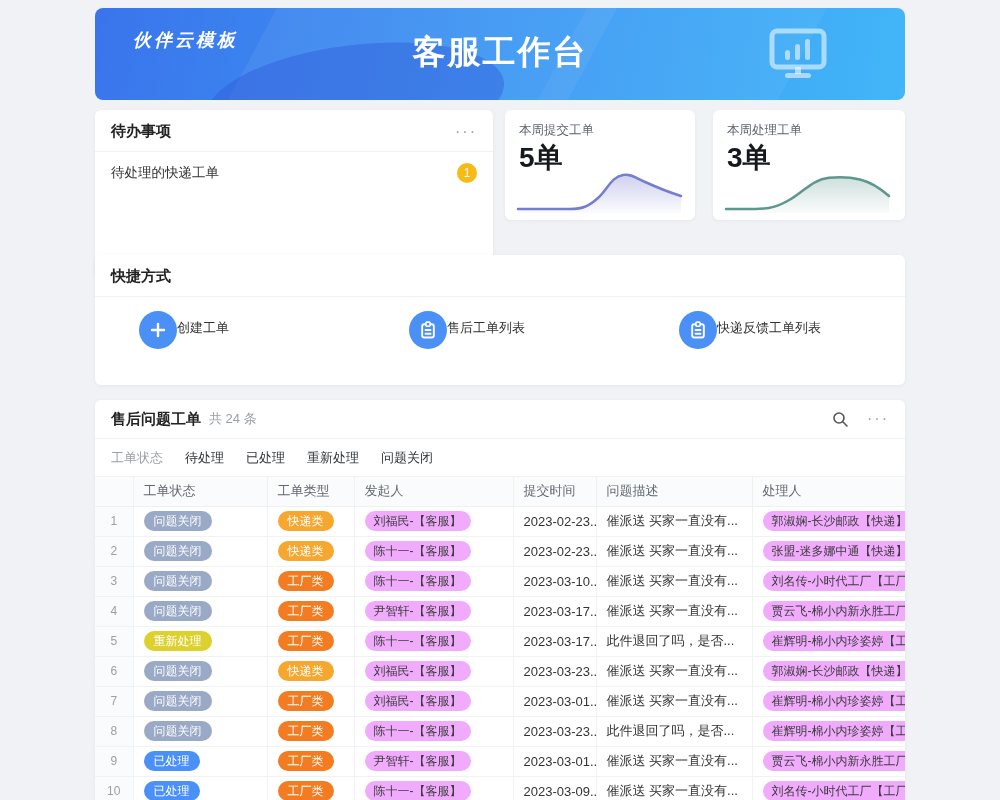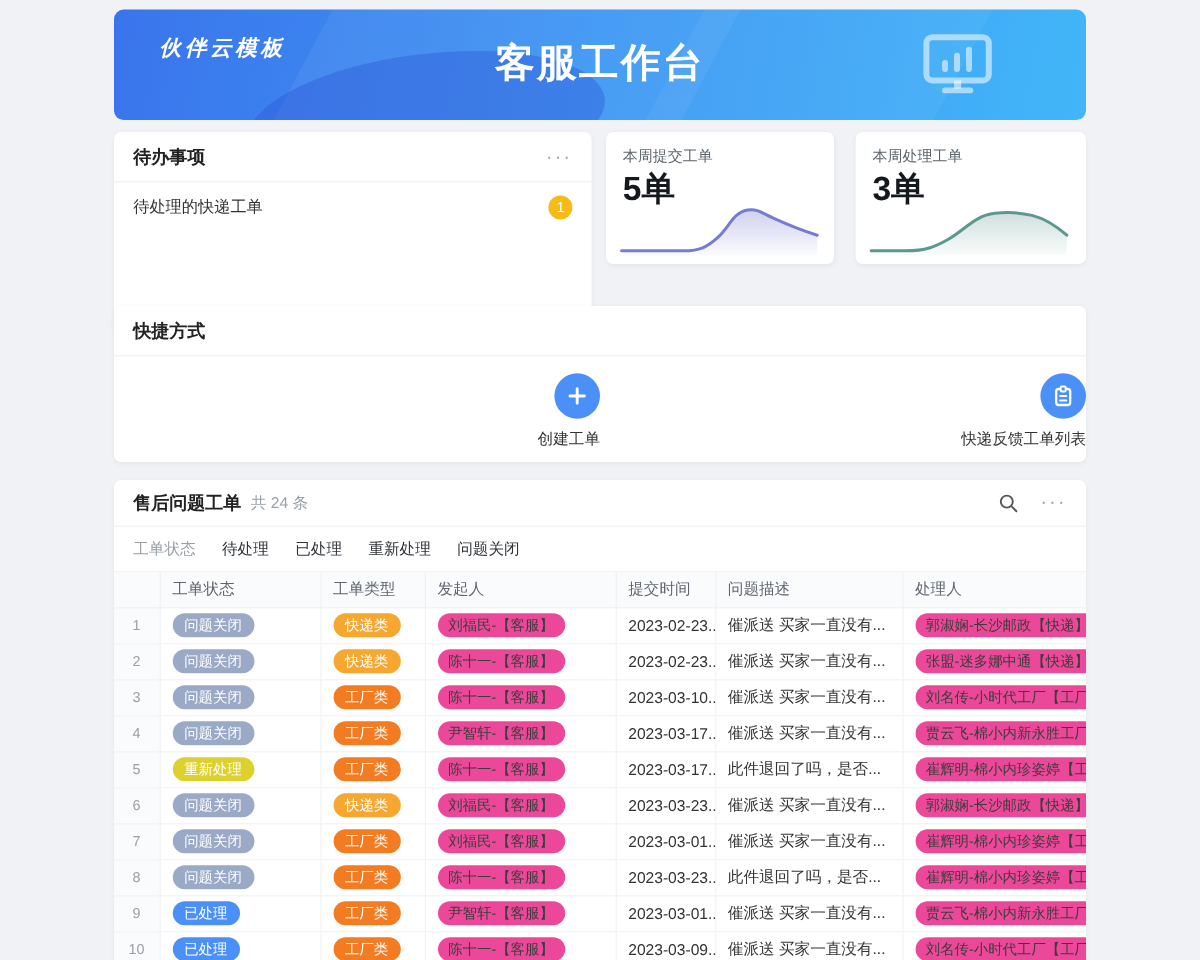--- a/index.html
+++ b/index.html
@@ -46,22 +46,22 @@
   .stat2 { left:618px; width:192px; }
   .stat-label { font-size:12.5px; color:#5c646b; }
   .stat-value { font-size:28px; font-weight:bold; color:#15181c; margin-top:0; }
   .spark { position:absolute; left:10px; right:10px; bottom:6px; height:48px; }
 
   
   .shortcuts { left:0; top:247px; width:810px; height:130px; }
   .sc-head { padding:12px 16px 10px; font-size:15px; font-weight:bold; color:#222;
     border-bottom:1px solid #f0f1f3; }
   .sc-body { display:flex; }
-  .sc-item { flex:1; display:flex; flex-direction:column; align-items:flex-end; padding-top:14px;
-    cursor:pointer; }
+  .sc-item { flex:1; display:flex; flex-direction:row; align-items:flex-start; padding-top:14px;
+    cursor:pointer;margin-left:44px; }
   .sc-circle { width:38px; height:38px; border-radius:50%; background:#4a90f7; color:#fff;
     display:flex; align-items:center; justify-content:center; }
   .sc-label { margin-top:8px; font-size:13px; color:#333; }
 
   
   .tablecard { left:0; top:392px; width:810px; height:420px; overflow:hidden; }
   .tc-head { display:flex; align-items:center; height:39px; padding:0 16px;
     border-bottom:1px solid #f0f1f3; }
   .tc-title { font-size:15px; font-weight:bold; color:#222; }
   .tc-count { font-size:13px; color:#9aa0a6; margin-left:8px; }
@@ -76,21 +76,21 @@
   thead td { height:29px; background:#fafbfc; color:#606670; font-size:13px; padding:0 10px;
     border-bottom:1px solid #eef0f2; border-right:1px solid #eef0f2; white-space:nowrap; }
   tbody td { height:30px; font-size:13px; color:#333; padding:0 10px;
     border-bottom:1px solid #f1f2f4; border-right:1px solid #f1f2f4;
     white-space:nowrap; overflow:hidden; }
   td:last-child { border-right:none; }
   .c-num { text-align:center; color:#9aa0a6; font-size:12px; background:#fafbfc; padding:0 2px; }
   .pill { display:inline-block; border-radius:10px; padding:1.5px 10px; font-size:12px;
     line-height:17px; }
   .pill.white { color:#fff; }
-  .pill.gray { background:#ec4899; color:#3c3c3c; padding:1.5px 9px; }
+  .pill.gray { background:#f0abfc; color:#3c3c3c; padding:1.5px 9px; }
 </style>
 </head>
 <body>
 
 <div class="page">
 
   <div class="banner">
     <div class="deco1"></div>
     <div class="deco2"></div>
     <div class="deco3"></div>
@@ -162,20 +162,31 @@
       </div>
       <div class="sc-item">
         <span class="sc-circle">
           <svg width="20" height="20" viewBox="0 0 24 24">
             <rect x="5" y="5" width="14" height="16" rx="2.5" fill="none" stroke="#fff" stroke-width="2.3"></rect>
             <rect x="9.5" y="2.5" width="5" height="5" rx="1.2" fill="#4a90f7" stroke="#fff" stroke-width="2"></rect>
             <line x1="9" y1="12" x2="15" y2="12" stroke="#fff" stroke-width="2.2" stroke-linecap="round"></line>
             <line x1="9" y1="16.5" x2="15" y2="16.5" stroke="#fff" stroke-width="2.2" stroke-linecap="round"></line>
           </svg>
         </span>
+        <span class="sc-label">售后工单列表</span>
+      </div>
+      <div class="sc-item">
+        <span class="sc-circle">
+          <svg width="20" height="20" viewBox="0 0 24 24">
+            <rect x="5" y="5" width="14" height="16" rx="2.5" fill="none" stroke="#fff" stroke-width="2.3"></rect>
+            <rect x="9.5" y="2.5" width="5" height="5" rx="1.2" fill="#4a90f7" stroke="#fff" stroke-width="2"></rect>
+            <line x1="9" y1="12" x2="15" y2="12" stroke="#fff" stroke-width="2.2" stroke-linecap="round"></line>
+            <line x1="9" y1="16.5" x2="15" y2="16.5" stroke="#fff" stroke-width="2.2" stroke-linecap="round"></line>
+          </svg>
+        </span>
         <span class="sc-label">快递反馈工单列表</span>
       </div>
     </div>
   </div>
 
   <div class="card tablecard">
     <div class="tc-head">
       <span class="tc-title">售后问题工单</span>
       <span class="tc-count">共 24 条</span>
       <span class="tc-tools">

